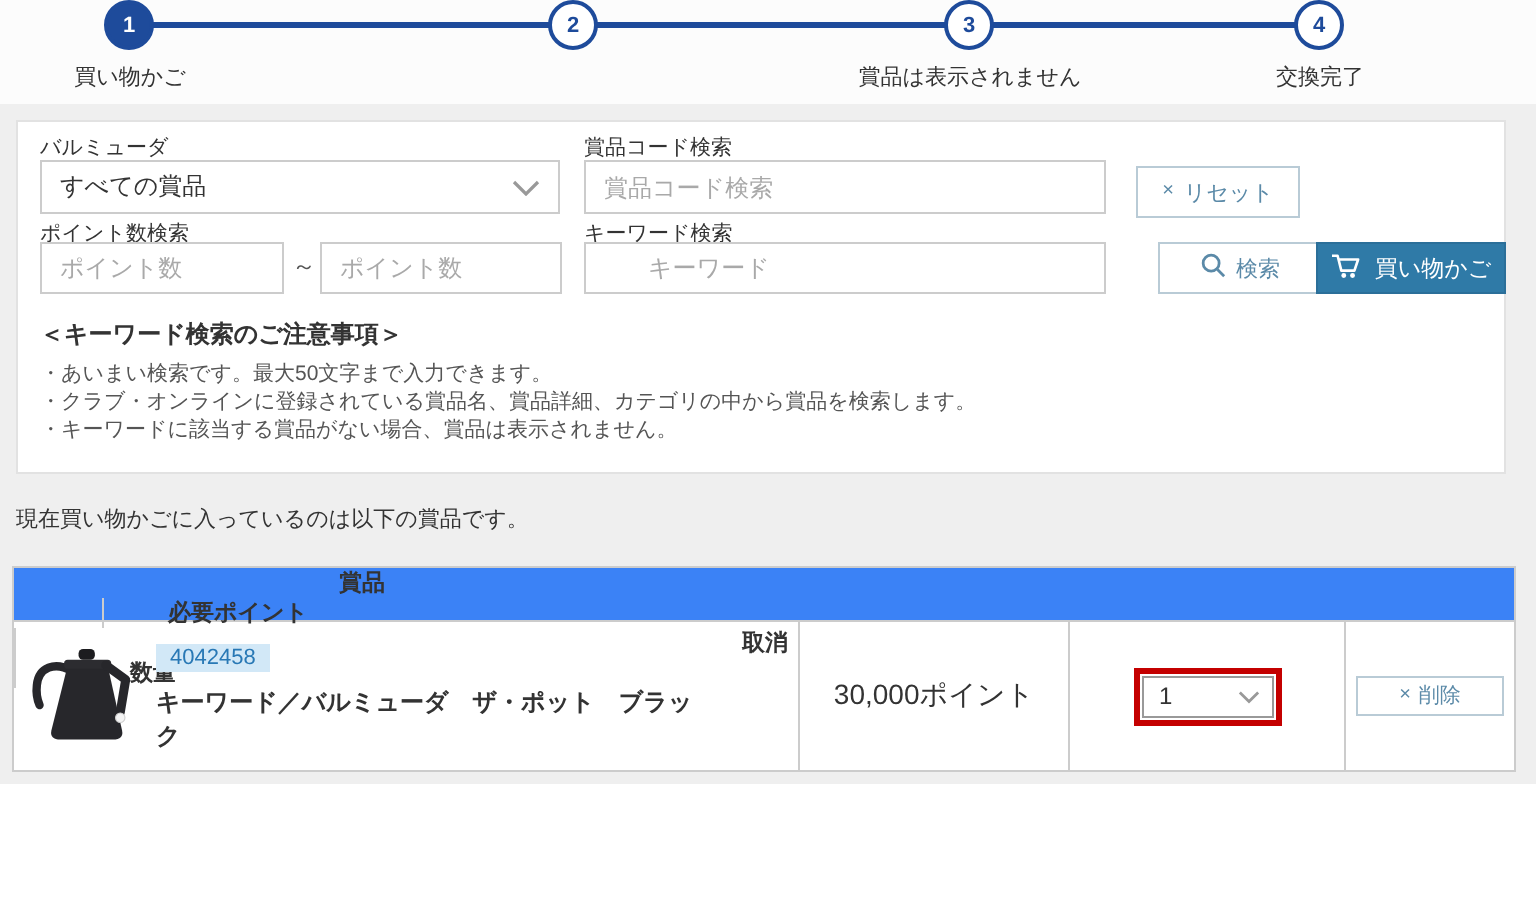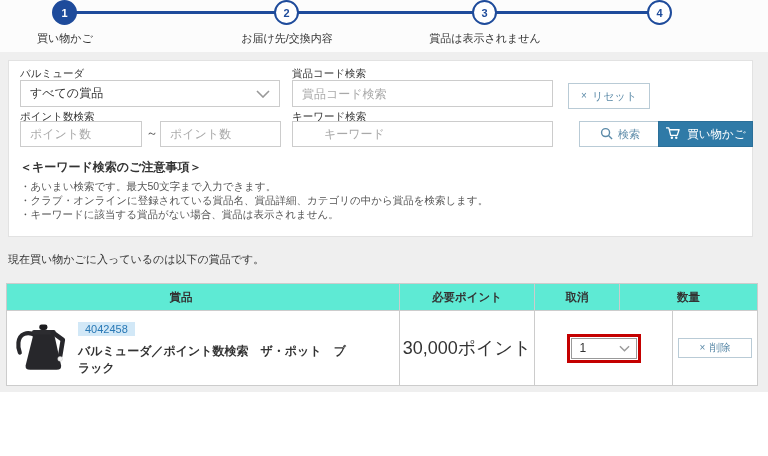--- a/index.html
+++ b/index.html
@@ -37,33 +37,33 @@
                background:#2f7aa7; border:1px solid #2b6f99; color:#fff; font-size:11.5px; cursor:pointer; }
   .x-icon { font-size:10px; line-height:1; }
 
   .notes-title { position:absolute; left:11px; top:98px; font-size:12px; font-weight:bold; color:#333; }
   .note-item { position:absolute; left:11px; font-size:10.5px; color:#555; }
   .n1 { top:119px; } .n2 { top:133px; } .n3 { top:147px; }
 
   
   .intro { position:absolute; left:8px; top:200px; font-size:11px; color:#333; }
   .cart-table { position:absolute; left:6px; top:231px; width:752px; background:#fff; border:1px solid #ccc; }
-  .thead { display:flex; height:27px; background:#5eead4; border-bottom:1px solid #ccc; }
+  .thead { display:flex; height:27px; background:#3b82f6; border-bottom:1px solid #ccc;flex-direction:column; }
   .th { display:flex; align-items:center; justify-content:center; font-size:11.5px; font-weight:bold; color:#333; }
   .trow { display:flex; height:74px; background:#fff; }
   .td { display:flex; align-items:center; justify-content:center; }
   .w1 { width:348px; } .w2 { width:135px;margin-left:44px; } .w3 { width:138px; } .w4 { flex:1; }
   .bl { border-left:1px solid #ccc; }
 
   .prod-cell { justify-content:flex-start; position:relative; }
   .prod-img { position:absolute; left:6px; top:8px; width:58px; height:58px; }
   .prod-info { margin-left:71px; }
   .prod-code { display:inline-block; background:#d2e8f7; color:#2878b5; font-size:11px; padding:1px 7px; cursor:pointer; }
   .prod-name { margin-top:6px; font-size:12px; font-weight:bold; color:#333; }
-  .points { font-size:18px; color:#333; }
+  .points { font-size:14px; color:#333; }
 
   .red-box { border:3px solid #c40000; padding:1px; background:#fff; }
   .qty-select { width:66px; height:21px; border:1px solid #999; background:#fff; display:flex;
                 align-items:center; padding-left:8px; font-size:12px; color:#333; cursor:pointer; }
   .qty-select svg { margin-left:auto; margin-right:6px; }
 
   .del-btn { width:74px; height:20px; background:#fff; border:1px solid #b9cbd6; color:#5b8aa8;
              font-size:10.5px; display:flex; align-items:center; justify-content:center; gap:4px; cursor:pointer; }
 </style>
 </head>
@@ -81,22 +81,22 @@
       <span>2</span>
     </div>
     <div class="step-circle inactive c3">
       <span>3</span>
     </div>
     <div class="step-circle inactive c4">
       <span>4</span>
     </div>
 
     <div class="step-label l1">買い物かご</div>
-    <div class="step-label l2">お届け先/交換内容</div>
     <div class="step-label l3">賞品は表示されません</div>
+    <div class="step-label l4">交換完了</div>
   </div>
 
   <div class="gray-section">
 
     <div class="panel">
 
       <div class="fld-label" style="left:11px; top:6px;">バルミューダ</div>
       <div class="ctl select" style="left:11px; top:19px; width:260px; height:27px;">
         <span class="val">すべての賞品</span>
         <span>
@@ -166,21 +166,21 @@
               <path d="M25,17 C16,12 7,15 6,25 C5.4,30 6.2,33 7.5,36" fill="none" stroke="#27272b" stroke-width="4.6" stroke-linecap="round"></path>
               <path d="M23,14 L45,14 L53,50 Q54,55 48,55 L19,55 Q13,55 14,50 Z" fill="#27272b"></path>
               <rect x="21" y="11" width="26" height="5" rx="2" fill="#2c2c30"></rect>
               <rect x="29" y="5" width="9" height="6" rx="2.5" fill="#1c1c1f"></rect>
               <path d="M44,14 L55,22 L52,40" fill="none" stroke="#27272b" stroke-width="5" stroke-linejoin="round" stroke-linecap="round"></path>
               <circle cx="52" cy="43" r="2.6" fill="#f4f4f4" stroke="#cfcfcf" stroke-width="0.6"></circle>
             </svg>
           </span>
           <div class="prod-info">
             <span class="prod-code">4042458</span>
-            <div class="prod-name">バルミューダ／ポイント数検索　ザ・ポット　ブラック</div>
+            <div class="prod-name">キーワード／バルミューダ　ザ・ポット　ブラック</div>
           </div>
         </div>
 
         <div class="td w2 bl">
           <span class="points">30,000ポイント</span>
         </div>
 
         <div class="td w3 bl">
           <div class="red-box">
             <div class="qty-select">

